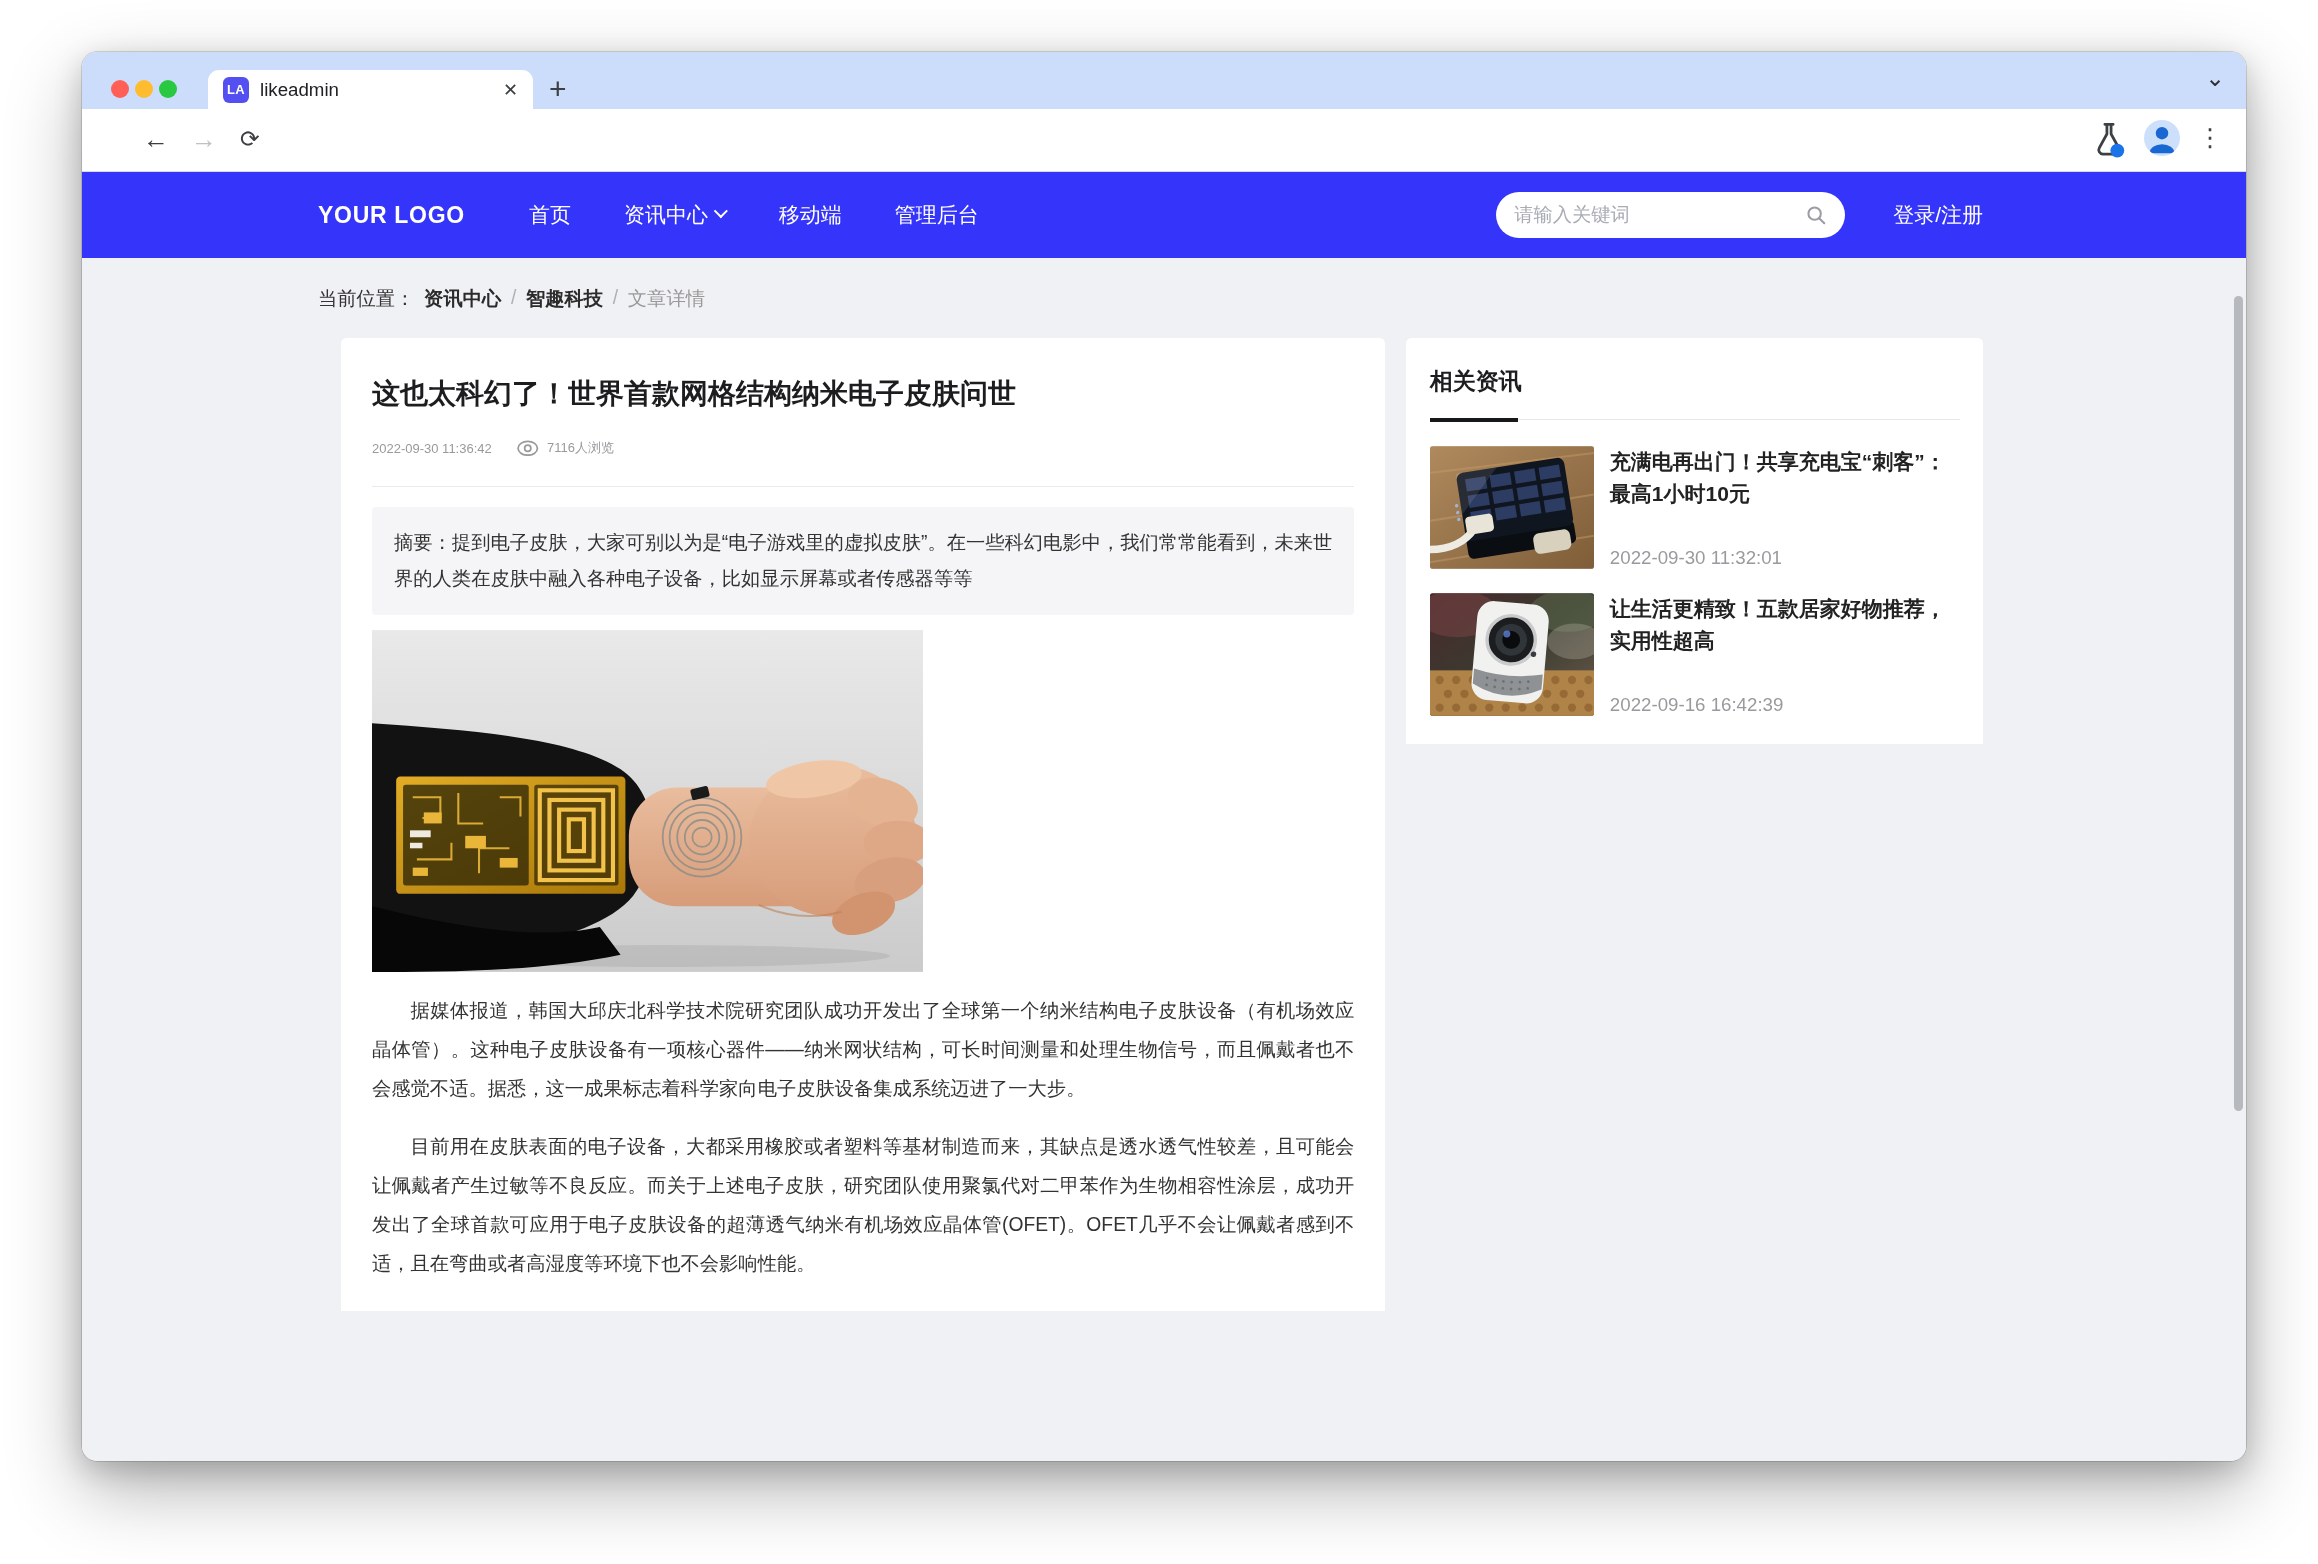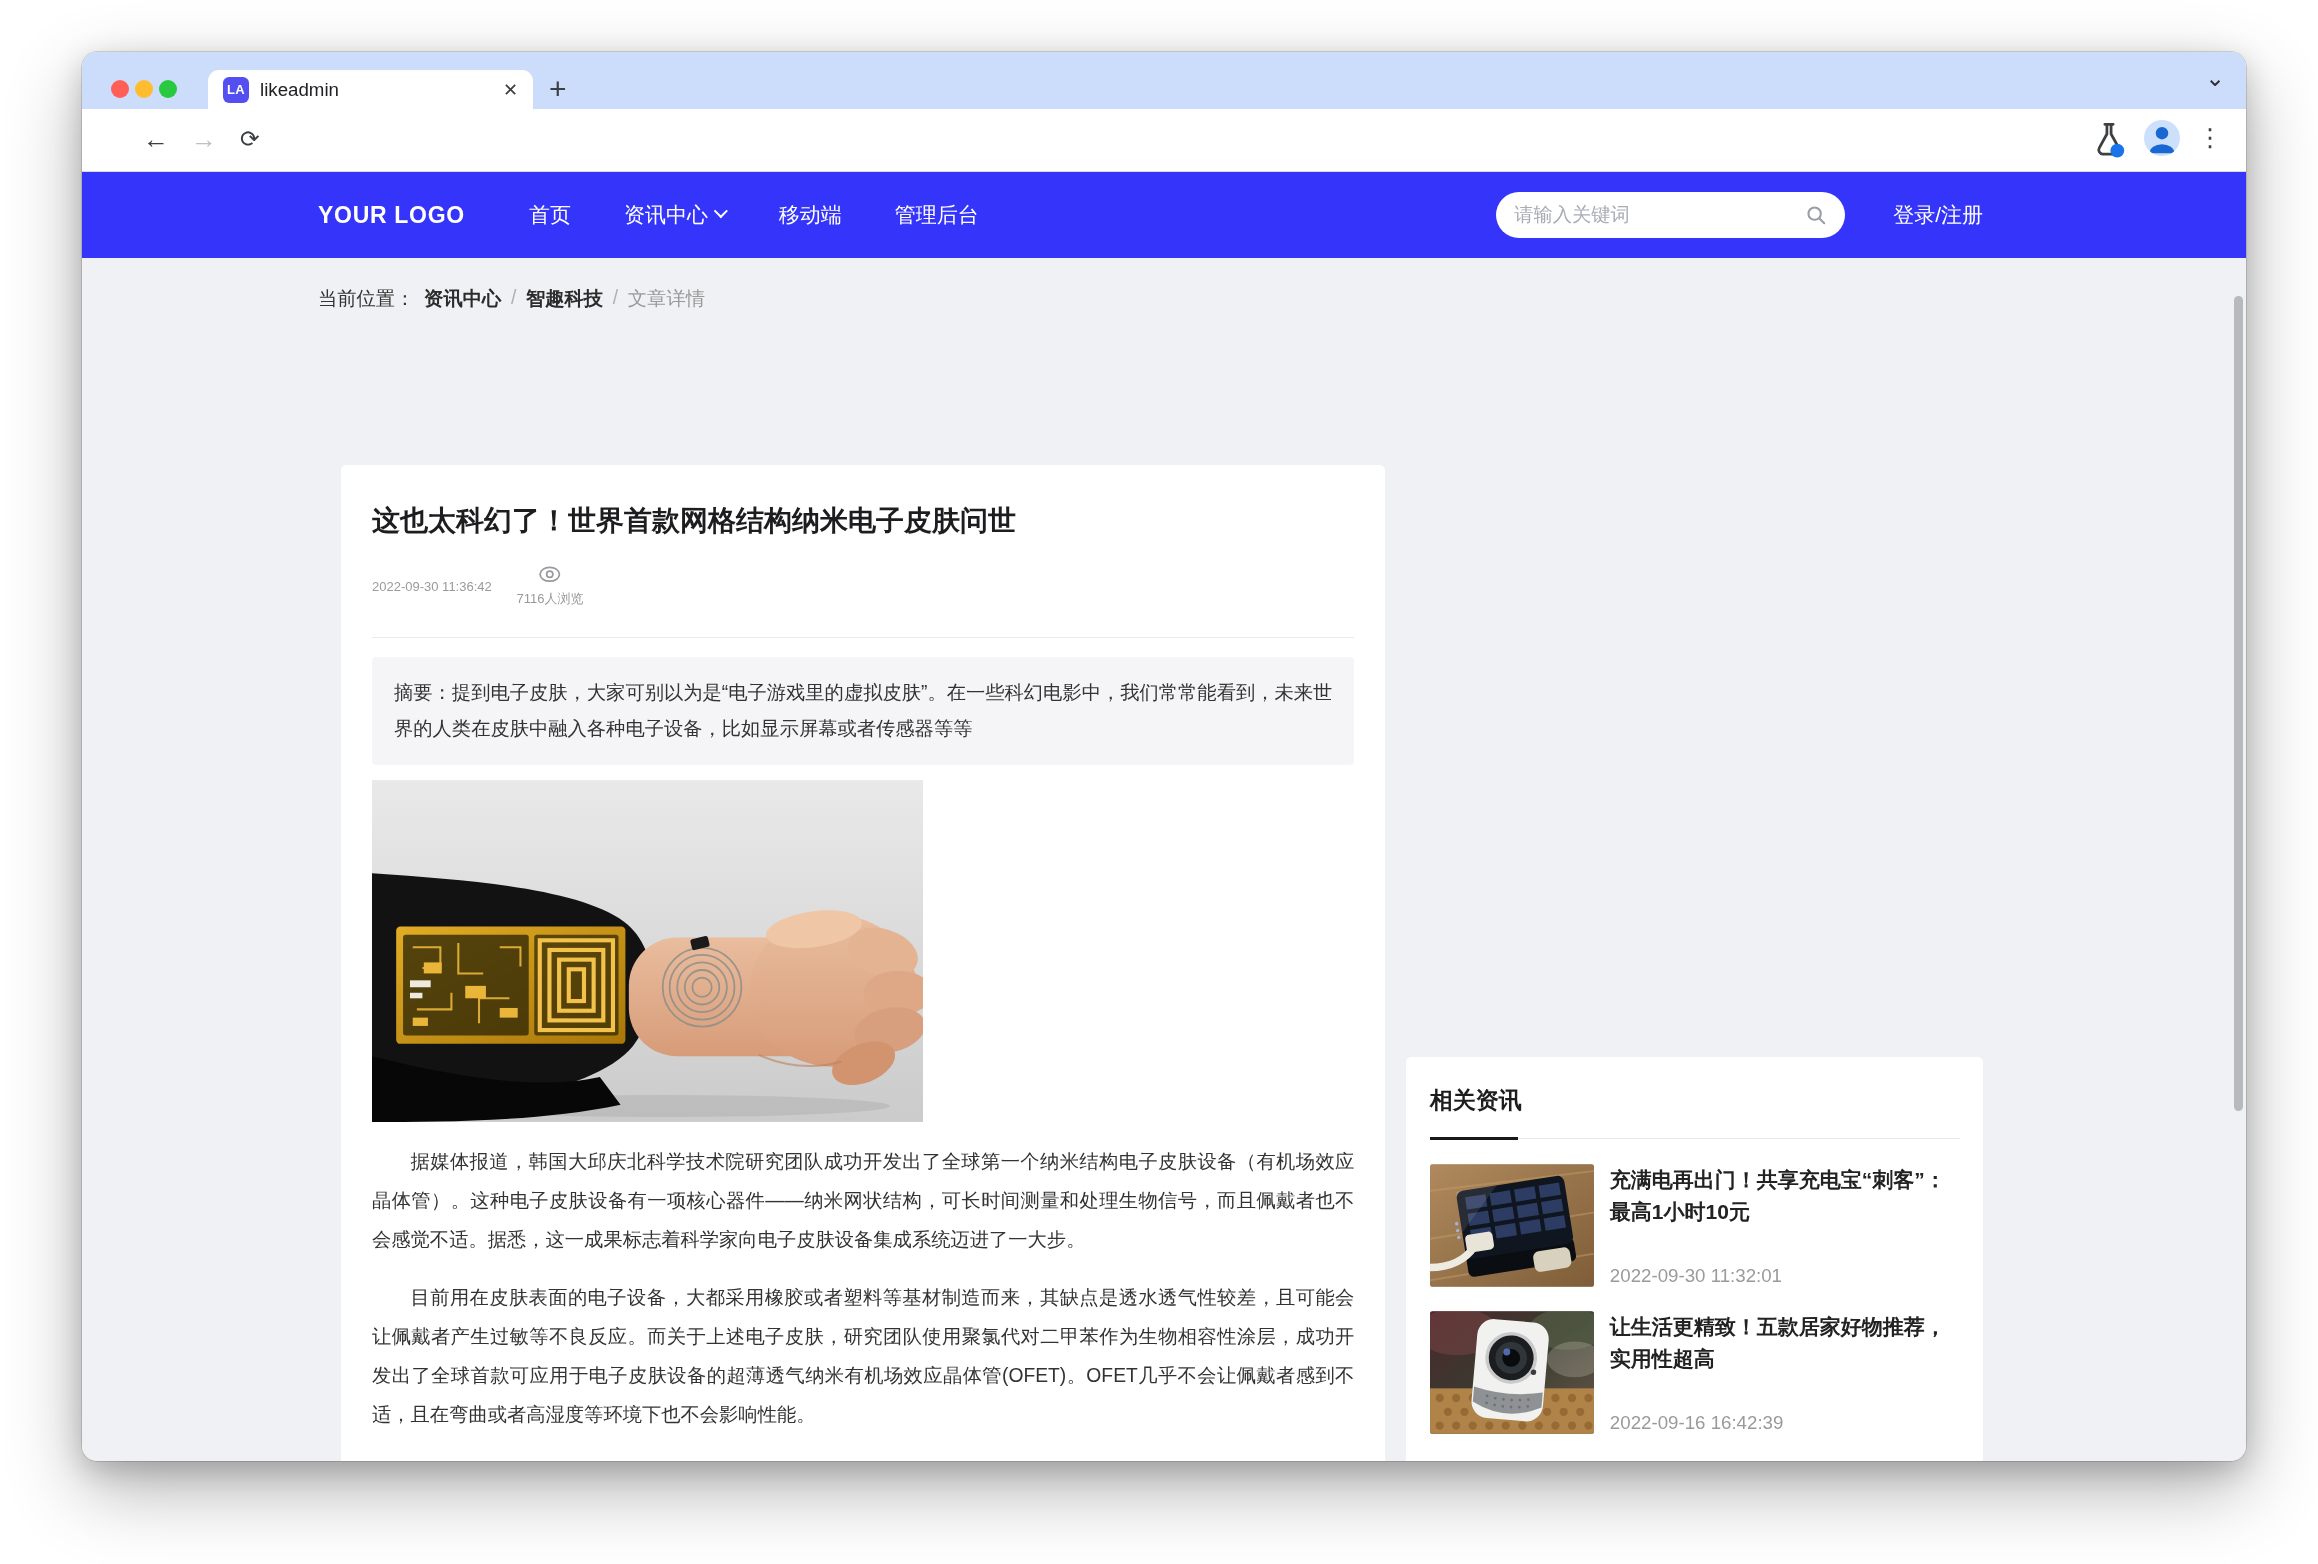--- a/index.html
+++ b/index.html
@@ -67,27 +67,27 @@
   .nav-search { margin-left:auto; width:349px; height:46px; background:#fff; border-radius:23px; display:flex; align-items:center; padding:0 18px; }
   .nav-search input { border:0; outline:0; background:transparent; flex:1; font-size:19.3px; color:#333; font-family:"Liberation Sans", sans-serif; }
   .nav-search input::placeholder { color:#A9ACB5; }
   .auth { color:#fff; font-size:21px; margin-left:48px; white-space:nowrap; }
 
   .breadcrumb { height:80px; display:flex; align-items:center; margin-left:236px; font-size:19.3px; color:#333; gap:9.7px; }
   .bc-bold { font-weight:bold; color:#2b2b2b; }
   .bc-sep { color:#aeb0b6; }
   .bc-current { color:#999; }
 
-  .content-row { margin-left:236px; width:1665px; height:1124px; display:flex; gap:21px; align-items:flex-end;padding-left:23px; }
+  .content-row { margin-left:236px; width:1665px; height:1124px; display:flex; gap:21px; align-items:flex-start;padding-left:23px; }
   .card { background:#fff; border-radius:5.5px 5.5px 0 0; overflow:hidden; }
 
   .article-card { width:1058px; padding:36px 31px 28px; }
   .a-title { font-size:28px; font-weight:bold; color:#1d1d1f; line-height:40px; }
   .a-meta { margin-top:25px; display:flex; align-items:center; gap:9.7px; font-size:13px; color:#9a9a9e; }
-  .a-meta .views-group { display:flex; align-items:center; gap:7px; margin-left:15px;flex-direction:column; }
+  .a-meta .views-group { display:flex; align-items:center; gap:7px; margin-left:15px; }
   .a-divider { margin-top:29px; height:1.4px; background:#E9EAEE; }
   .a-summary { margin-top:19.3px; background:#F5F5F7; border-radius:4.1px; padding:18px 22px; font-size:19.3px; color:#333; line-height:36px; }
   .a-p { margin-top:19.3px; font-size:19.3px; color:#333; line-height:39px; text-indent:2em; text-align:justify; }
   .a-figure { margin:15px 0 7px; width:551px; height:342px; }
 
   .side-card { width:584px; padding:28px 23.5px; display:flex; flex-direction:column; }
   .s-title { font-size:23px; font-weight:bold; color:#1d1d1f; }
   .s-rule { margin-top:21px; display:flex; align-items:center; }
   .s-rule-dark { width:88px; height:3.5px; background:#17181a; }
   .s-rule-light { flex:1; height:1.4px; background:#E7E8EC; }

